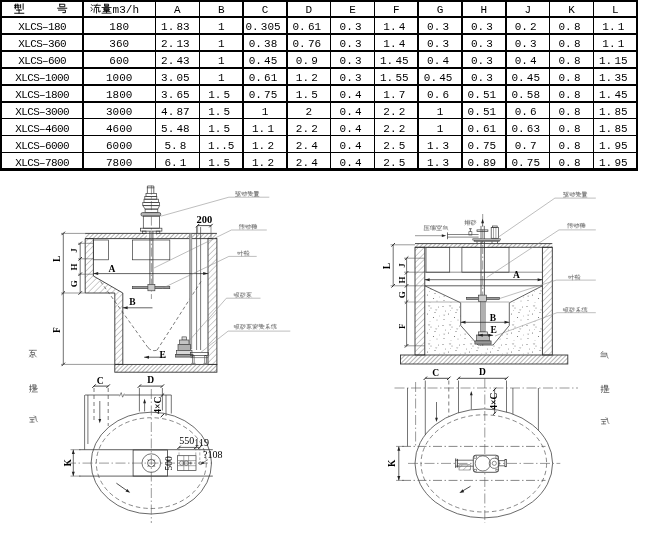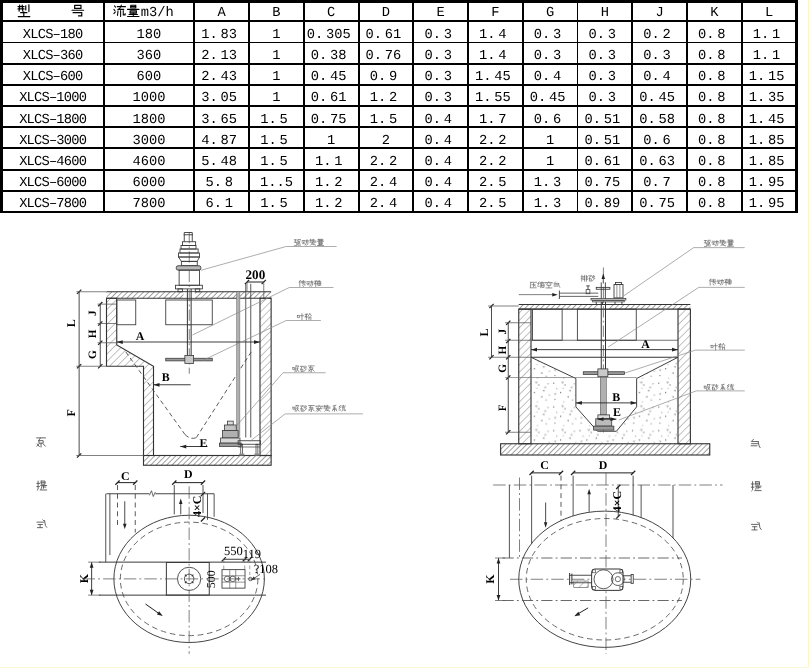--- a/index.html
+++ b/index.html
@@ -1,14 +1,14 @@
 <!DOCTYPE html>
 <html><head><meta charset="utf-8"><style>
 html,body{margin:0;padding:0;background:#fff;}
-#page{position:relative;width:647px;height:534px;background:#fde047;overflow:hidden;}
+#page{position:relative;width:647px;height:534px;background:#d946ef;overflow:hidden;}
 </style></head><body>
 <div id="page">
 <svg width="647" height="534" viewBox="0 0 647 534">
 <defs>
 <pattern id="ph1" width="4.2" height="4.2" patternUnits="userSpaceOnUse" patternTransform="rotate(45)">
 <line x1="0" y1="0" x2="0" y2="4.2" stroke="#6a6a6a" stroke-width="0.65"></line>
 </pattern>
 <pattern id="ph2" width="3.0" height="3.0" patternUnits="userSpaceOnUse" patternTransform="rotate(45)">
 <line x1="0" y1="0" x2="0" y2="3.0" stroke="#444" stroke-width="0.8"></line>
 </pattern>

